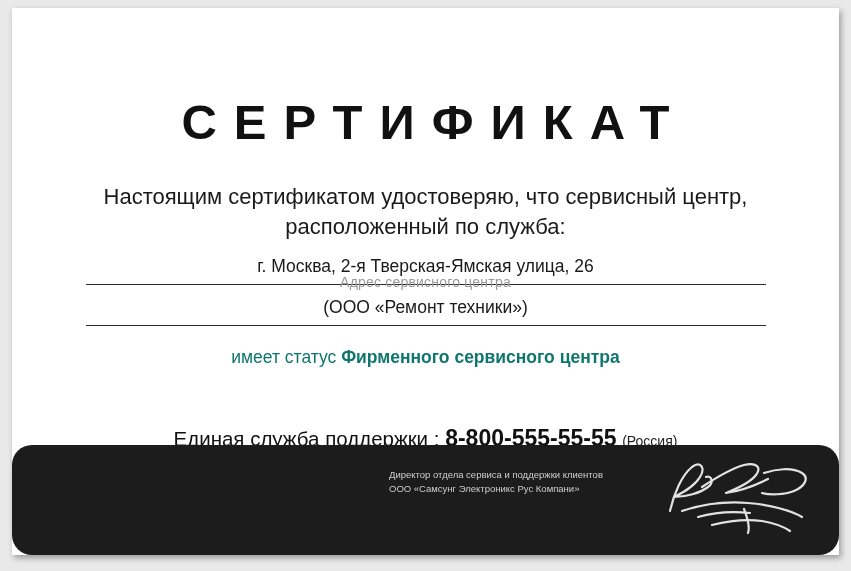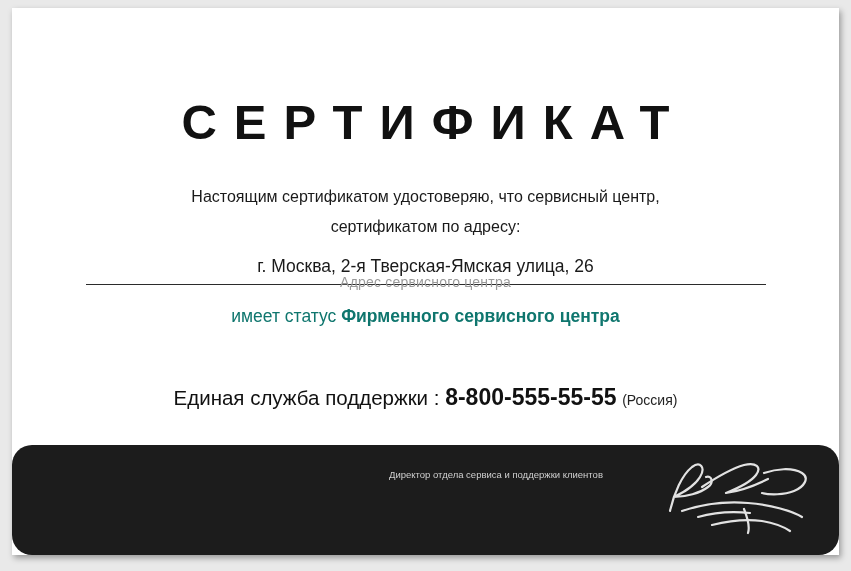--- a/index.html
+++ b/index.html
@@ -54,21 +54,21 @@
     color: #111111;
     text-indent: 17px;
     font-family: "Liberation Sans", sans-serif;
   }
 
   .intro {
     margin: 0;
     padding: 0 70px;
     padding-top: 32px;
     text-align: center;
-    font-size: 16px;
+    font-size: 22px;
     line-height: 30px;
     color: #1a1a1a;
   }
 
   .field-block {
     margin: 2px auto;
     width: 680px;
     padding-top: 12px;
   }
 
@@ -162,47 +162,51 @@
 <div class="page">
 
   <div class="certificate">
 
     <div class="cert-body">
 
       <h1 class="title">СЕРТИФИКАТ</h1>
 
       <p class="intro">
         <span>Настоящим сертификатом удостоверяю, что сервисный центр,</span><br>
-        <span>сертификатом по адресу:</span>
+        <span>расположенный по служба:</span>
       </p>
 
       <div class="field-block">
 
         <div class="field">
           <span>г. Москва, 2-я Тверская-Ямская улица, 26</span>
           <span class="grey-overlay">Адрес сервисного центра</span>
         </div>
 
+        <div class="field">
+          <span>(ООО «Ремонт техники»)</span>
+        </div>
 
         <div class="status-line">
           <span>имеет статус </span><b>Фирменного сервисного центра</b>
         </div>
 
       </div>
 
       <div class="support">
         <span>Единая служба поддержки : </span><span class="phone">8-800-555-55-55</span> <span class="region">(Россия)</span>
       </div>
 
     </div>
 
     <div class="cert-footer">
 
       <div class="footer-inner">
         <span class="line">Директор отдела сервиса и поддержки клиентов</span>
+        <span class="line">ООО «Самсунг Электроникс Рус Компани»</span>
       </div>
 
       <svg class="signature" viewBox="0 0 170 90" xmlns="http://www.w3.org/2000/svg">
         <g fill="none" stroke="#e2e2e2" stroke-width="2.2" stroke-linecap="round" stroke-linejoin="round">
           <path d="M18 58 C 22 40, 30 22, 40 14 C 48 8, 54 14, 48 24 C 42 34, 30 40, 22 44 C 34 44, 48 40, 56 34 C 62 30, 60 22, 54 24"></path>
           <path d="M50 34 C 62 26, 78 16, 92 12 C 104 9, 110 14, 104 22 C 98 30, 84 36, 74 40 C 88 38, 104 32, 116 26"></path>
           <path d="M112 20 C 124 16, 140 14, 150 20 C 158 25, 152 34, 142 38 C 132 42, 118 42, 110 40"></path>
           <path d="M30 58 C 48 52, 72 48, 96 50 C 120 52, 140 58, 150 64"></path>
           <path d="M46 64 C 60 60, 80 58, 98 60"></path>
           <path d="M60 72 C 76 68, 94 66, 110 68 C 122 70, 132 74, 138 78"></path>

